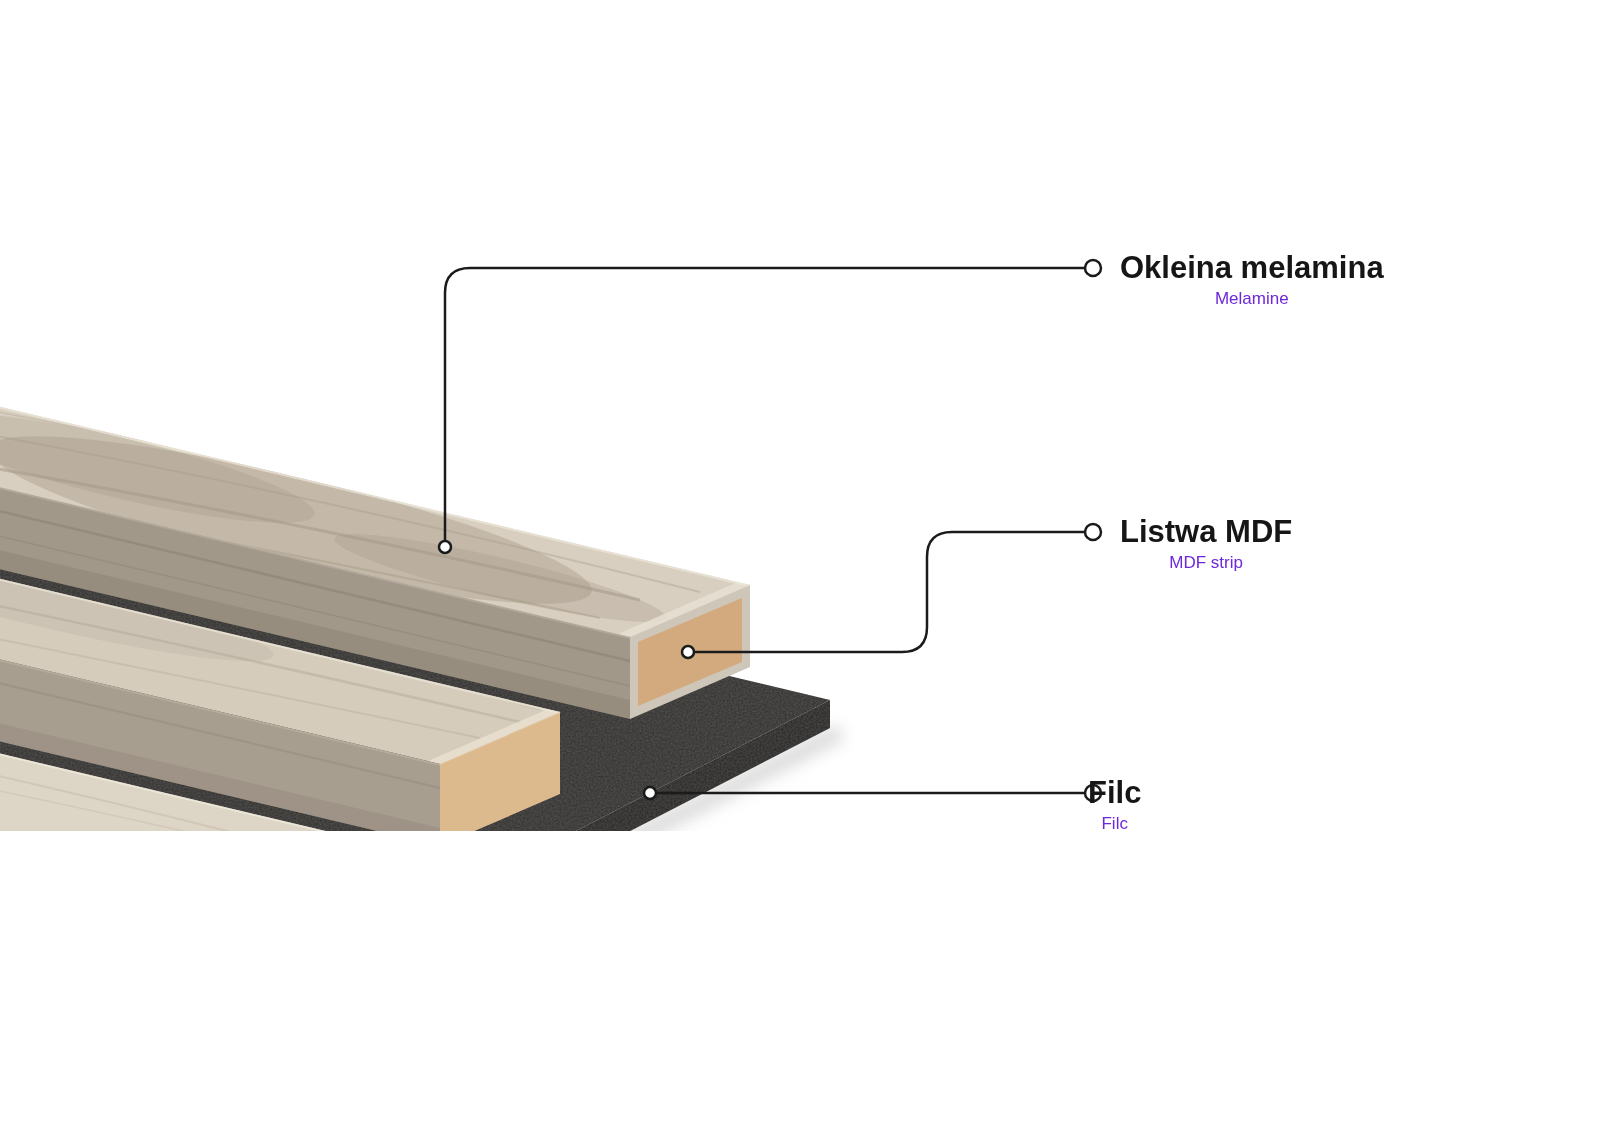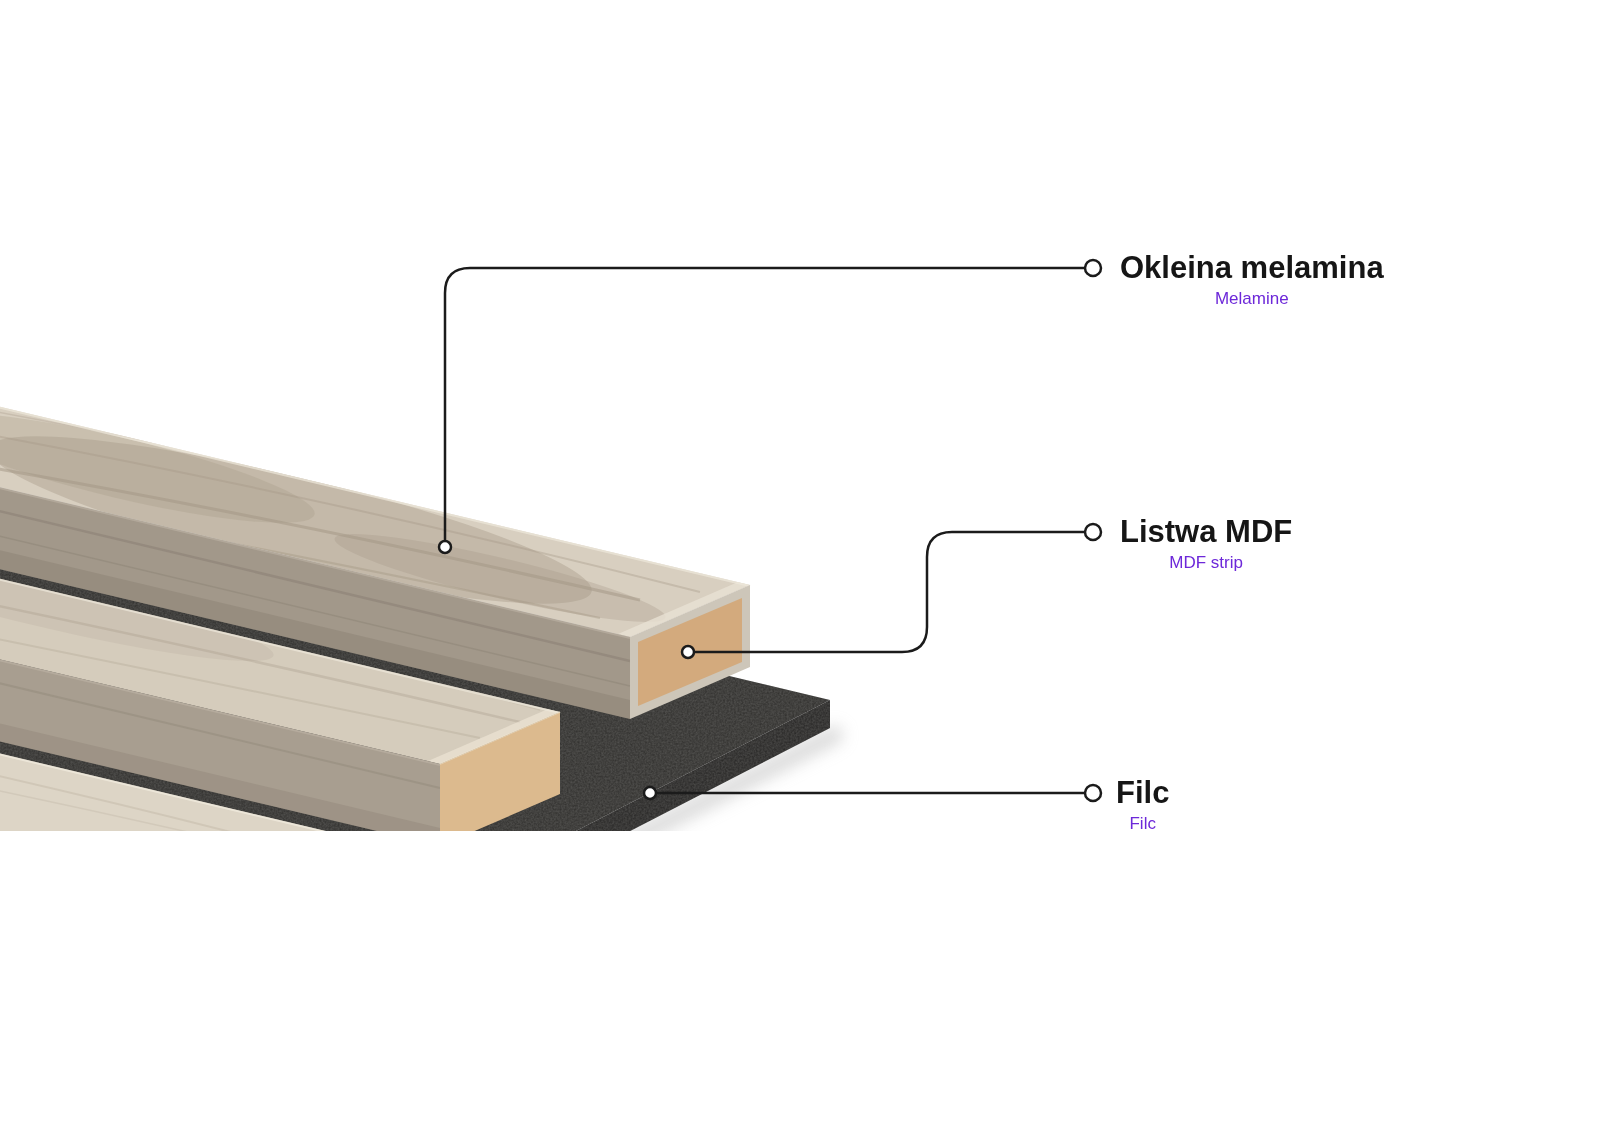--- a/index.html
+++ b/index.html
@@ -172,18 +172,18 @@
   <div class="callout-label" style="left:1120px; top:250px;">
     <div class="label-main">Okleina melamina</div>
     <div class="label-sub">Melamine</div>
   </div>
 
   <div class="callout-label" style="left:1120px; top:514px;">
     <div class="label-main">Listwa MDF</div>
     <div class="label-sub">MDF strip</div>
   </div>
 
-  <div class="callout-label" style="left:1116px; top:775px;">
+  <div class="callout-label" style="left:1088px; top:775px;">
     <div class="label-main">Filc</div>
     <div class="label-sub">Filc</div>
   </div>
 
 </div>
 
 </body></html>

